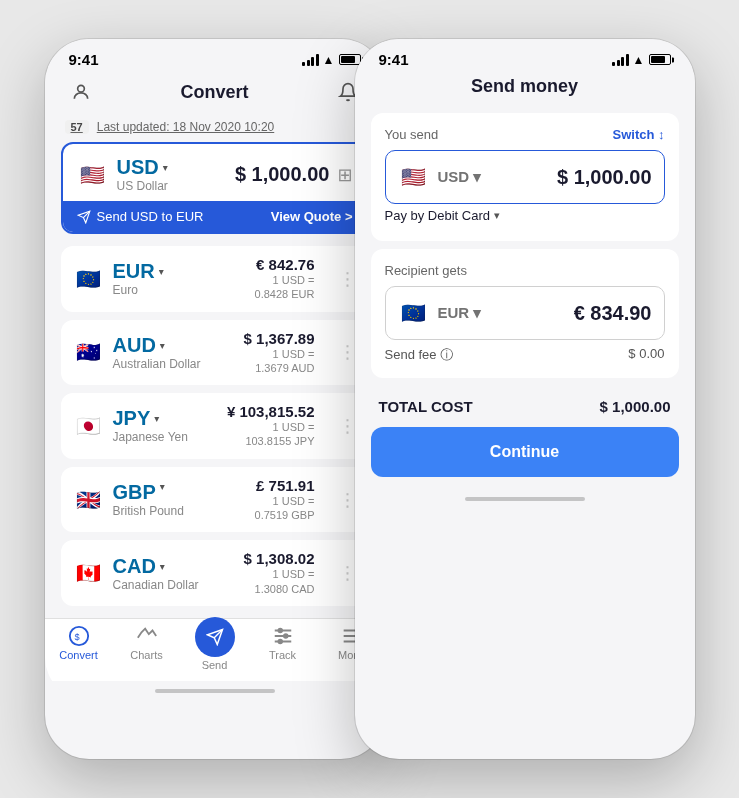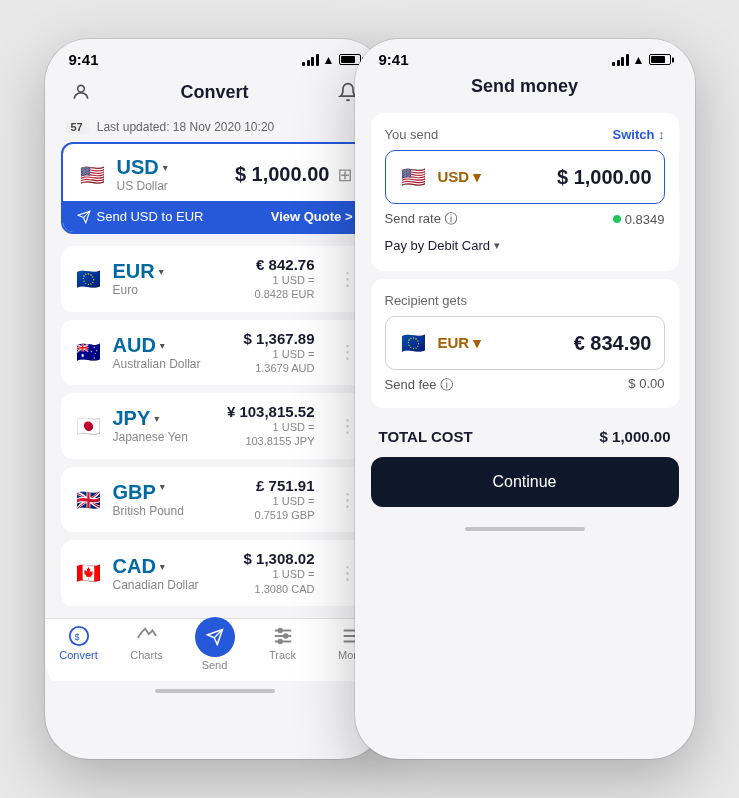--- a/index.html
+++ b/index.html
@@ -78,21 +78,21 @@
     }
     .icon-btn {
       width: 32px; height: 32px;
       display: flex; align-items: center; justify-content: center;
       color: #555;
       font-size: 18px;
     }
     .last-updated-bar {
       display: flex; align-items: center; gap: 8px;
       padding: 4px 20px 8px;
-      font-size: 12px; color: #666;
+      font-size: 12px; color: #666; text-decoration: underline;
     }
     .update-badge {
       background: #f0f0f0; border-radius: 4px; padding: 1px 6px;
       font-size: 11px; color: #444; font-weight: 600;
     }
 
     
     .usd-card {
       margin: 0 16px 8px;
       background: #fff;
@@ -174,21 +174,21 @@
     .section-label {
       font-size: 13px; color: #666; margin-bottom: 8px;
       display: flex; justify-content: space-between; align-items: center;
     }
     .switch-btn { color: #2659d9; font-weight: 600; font-size: 13px; }
     .currency-select-row {
       display: flex; justify-content: space-between; align-items: center;
       border: 1.5px solid #2659d9; border-radius: 10px; padding: 10px 12px;
     }
     .currency-select-left { display: flex; align-items: center; gap: 8px; }
-    .currency-code-btn { font-size: 15px; font-weight: 700; color: #a16207; }
+    .currency-code-btn { font-size: 15px; font-weight: 700; color: #737373; }
     .amount-input { font-size: 20px; font-weight: 700; color: #1a1a2e; }
 
     .rate-row {
       display: flex; justify-content: space-between; align-items: center;
       padding: 6px 0;
       font-size: 13px; color: #555;
     }
     .rate-value { display: flex; align-items: center; gap: 4px; }
     .green-dot { width: 8px; height: 8px; background: #22c55e; border-radius: 50%; }
 
@@ -217,24 +217,24 @@
       font-size: 13px; color: #555;
     }
 
     .total-cost-bar {
       display: flex; justify-content: space-between; align-items: center;
       padding: 12px 24px;
       font-weight: 700; font-size: 15px; color: #1a1a2e;
       margin-top: auto;
     }
     .continue-btn {
-      background: #0f172a; color: #fff;
+      background: #3b82f6; color: #fff;
       margin: 0 16px 12px;
       border-radius: 12px; padding: 16px;
-      text-align: center; font-size: 16px; font-weight: 400;
+      text-align: center; font-size: 16px; font-weight: 700;
       cursor: pointer;
     }
 
     .send-header-title {
       font-size: 18px; font-weight: 600; color: #1a1a2e; text-align: center;
     }
     .send-header { padding: 4px 20px 8px; text-align: center; }
   </style>
 </head>
 <body>
@@ -490,27 +490,20 @@
           <span class="switch-btn">Switch ↕</span>
         </div>
         <div class="currency-select-row">
           <div class="currency-select-left">
             <div class="flag-circle">🇺🇸</div>
             <span class="currency-code-btn">USD ▾</span>
           </div>
           <span class="amount-input">$ 1,000.00</span>
         </div>
 
-        <div class="rate-row">
-          <span>Send rate ⓘ</span>
-          <div class="rate-value">
-            <div class="green-dot"></div>
-            <span>0.8349</span>
-          </div>
-        </div>
 
         <div class="pay-method-row">
           <span>Pay by Debit Card</span>
           <span class="chevron-down">▾</span>
         </div>
       </div>
 
       <div class="recipient-section">
         <div class="recipient-label">Recipient gets</div>
         <div class="recipient-currency-row">

